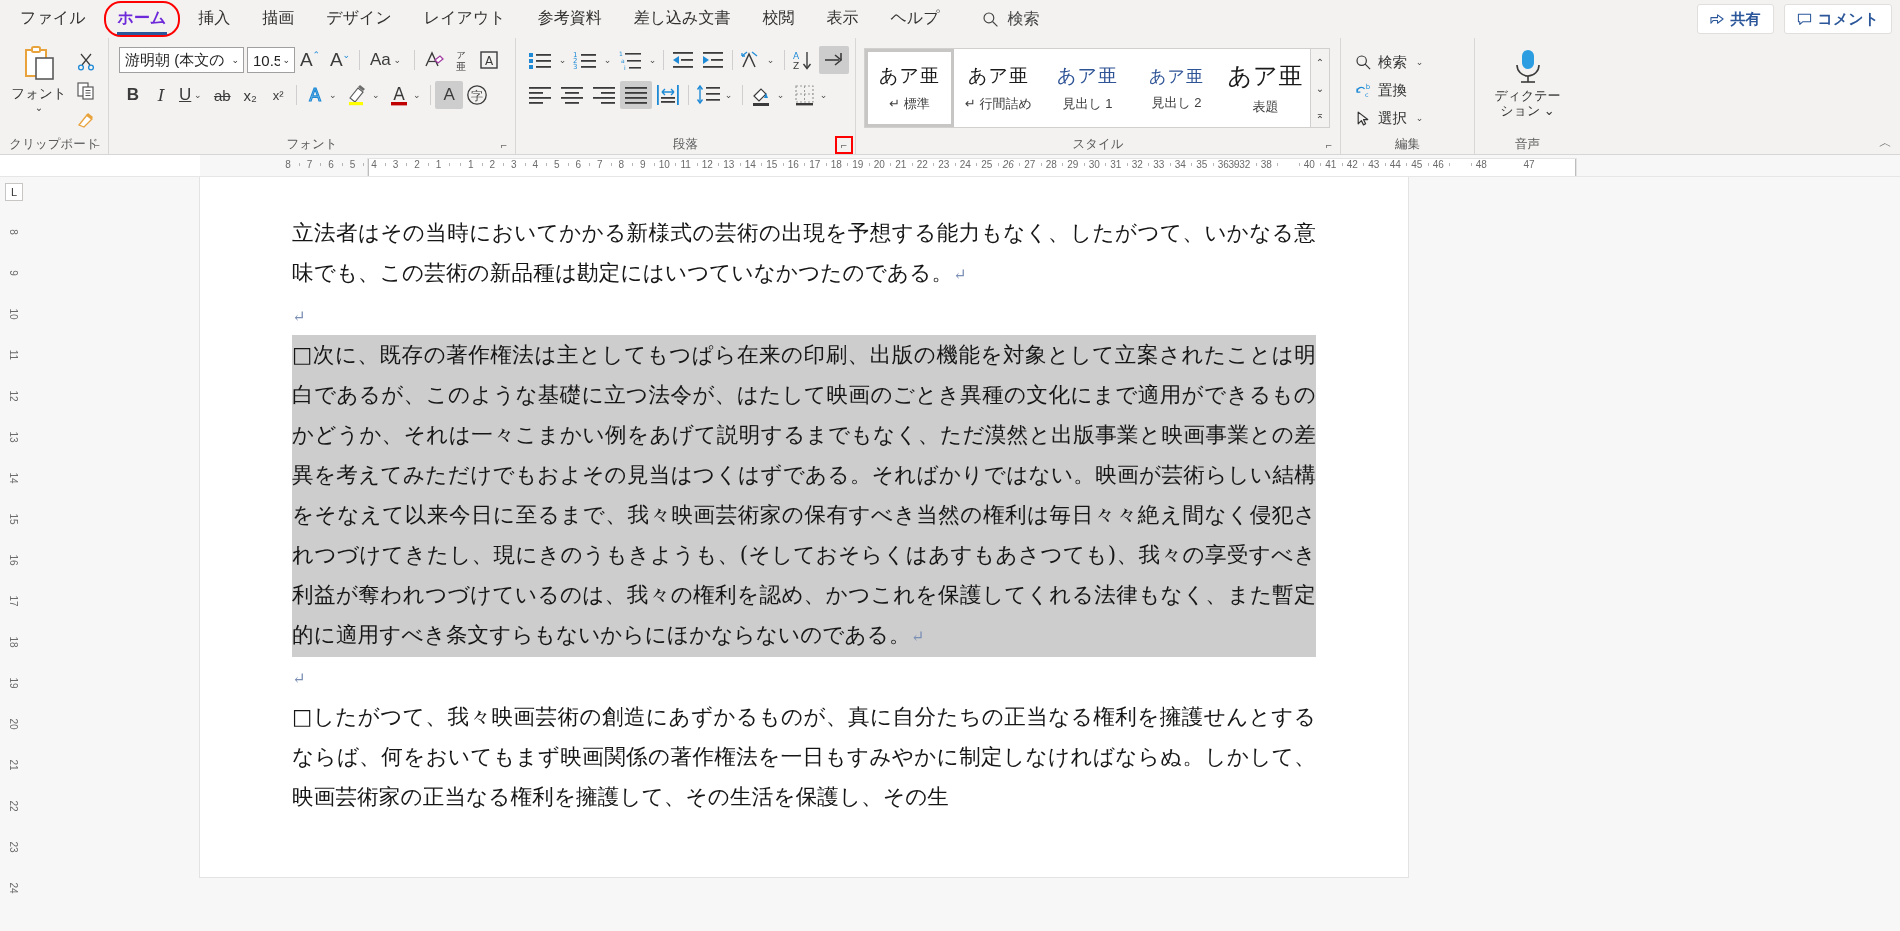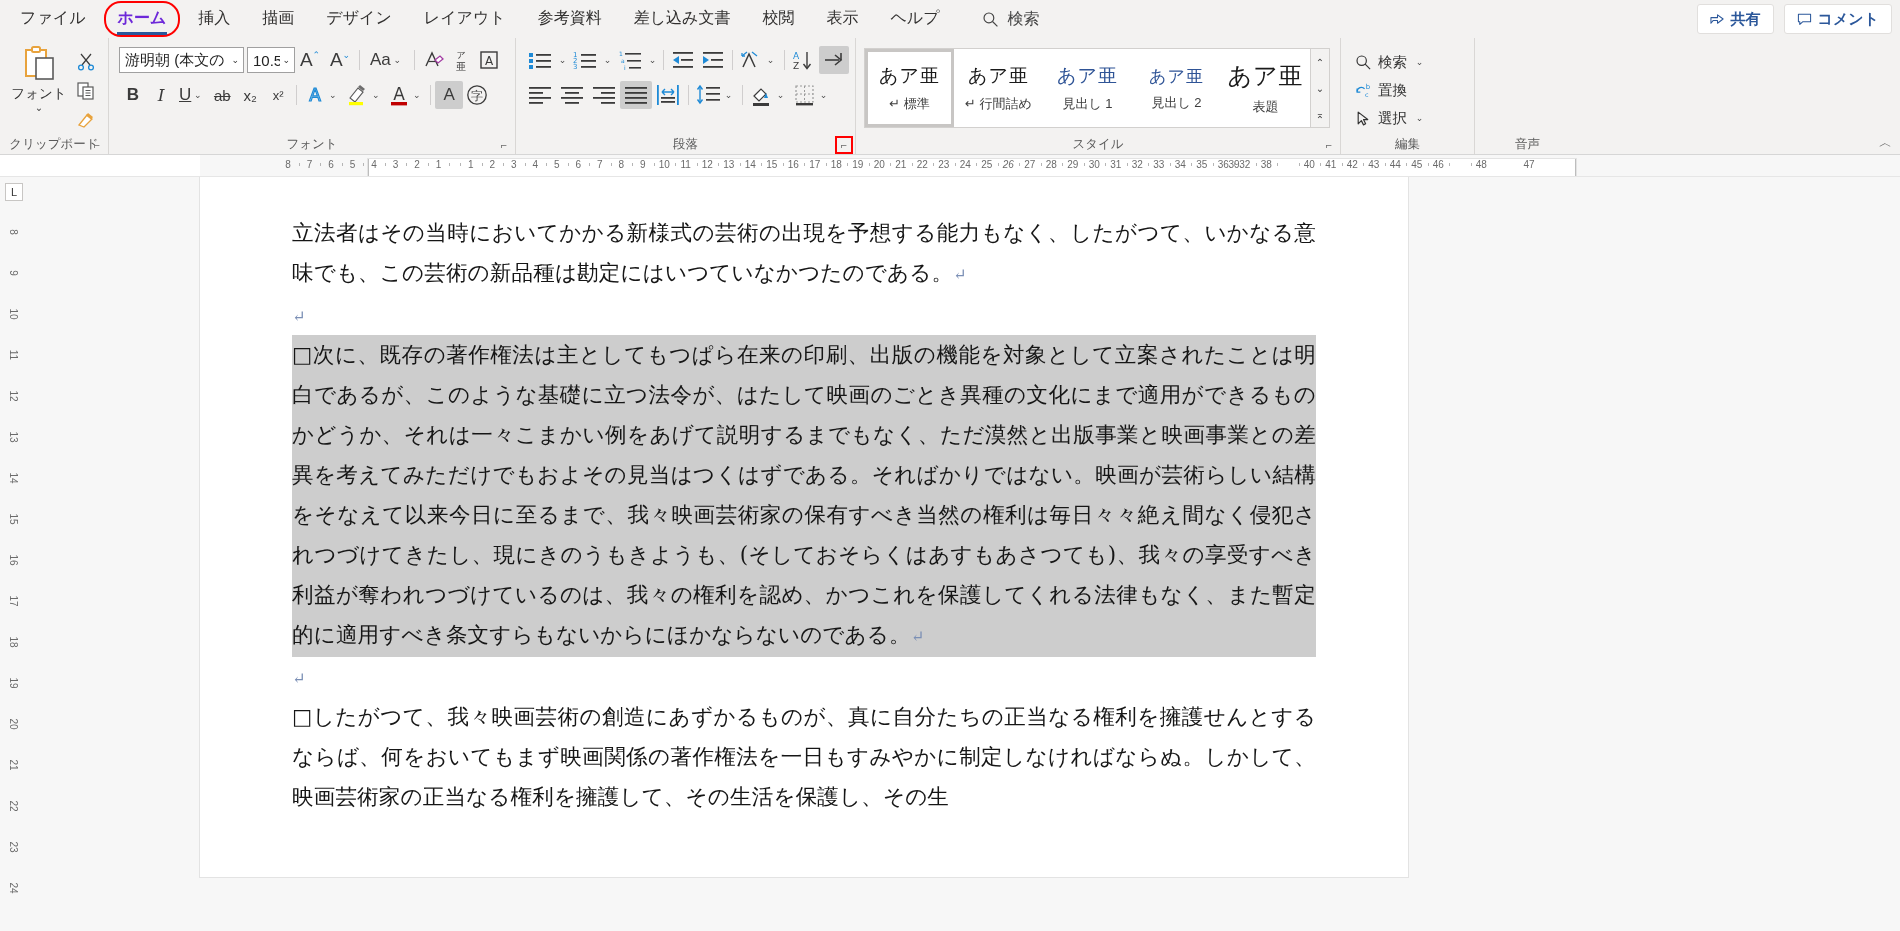--- a/index.html
+++ b/index.html
@@ -678,20 +678,32 @@
           <path d="M3 2 L3 13 L6 10 L8 14 L10 13 L8 9 L12 9 Z" fill="none" stroke="#333" stroke-width="1.1" stroke-linejoin="round"></path>
         </svg>
         <span>選択</span>
         <span class="caret">⌄</span>
       </div>
     </div>
     <div class="group-label">編集</div>
   </div>
 
   <div class="group" style="width:106px">
+    <div class="group-body" style="justify-content:center;padding-top:4px;">
+      <div class="voice-col">
+        <svg width="34" height="40" viewBox="0 0 34 40">
+          <rect x="11" y="2" width="12" height="19" rx="6" fill="#2b9de0"></rect>
+          <path d="M6 17 a11 11 0 0 0 22 0" fill="none" stroke="#3b3b3b" stroke-width="1.6"></path>
+          <line x1="17" y1="28" x2="17" y2="34" stroke="#3b3b3b" stroke-width="1.6"></line>
+          <line x1="10" y1="34" x2="24" y2="34" stroke="#3b3b3b" stroke-width="1.6"></line>
+        </svg>
+        <span class="voice-label">ディクテー</span>
+        <span class="voice-label"><span>ション</span> <span>⌄</span></span>
+      </div>
+    </div>
     <div class="group-label">音声</div>
   </div>
 
   <div class="ribbon-collapse">︿</div>
 </div>
 
 <div class="rulerbar">
   <div class="ruler-corner"></div>
   <div class="hruler" id="hruler">
     <div class="page"></div>

